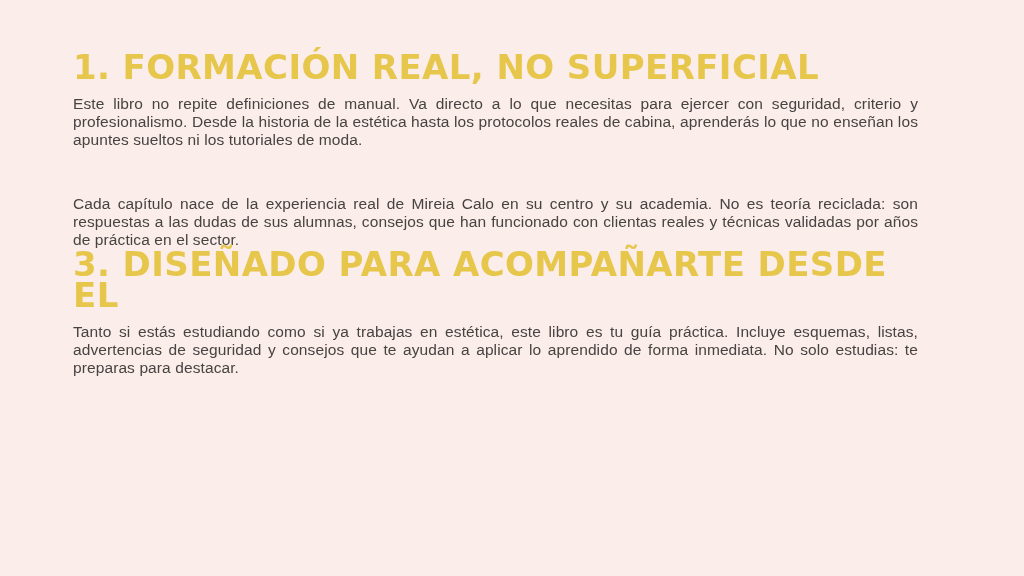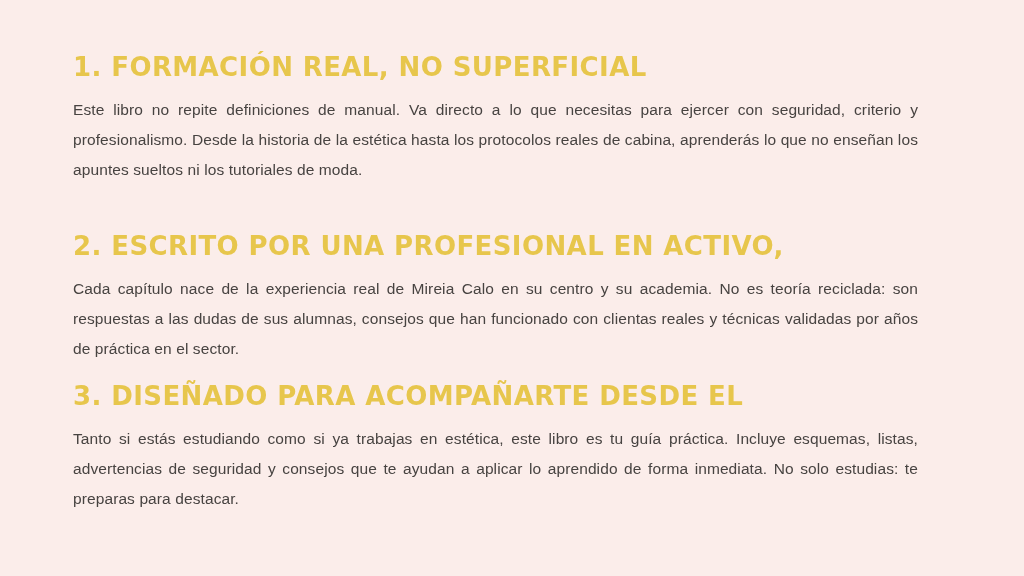--- a/index.html
+++ b/index.html
@@ -16,59 +16,58 @@
   .page {
     box-sizing: border-box;
     width: 1024px;
     height: 576px;
     padding: 52px 106px 0 73px;
   }
   section {
     margin: 0;
   }
   .section-2 { margin-top: 46px; }
-  .section-3 { margin-top: 17px; }
+  .section-3 { }
   h2 {
     margin: 0;
     color: var(--accent, #e7c64c);
     font-family: "DejaVu Sans", "Liberation Sans", sans-serif;
     font-weight: bold;
-    font-size: 26px;
+    font-size: 34px;
     line-height: 31px;
     letter-spacing: 0.4px;
     text-transform: uppercase;
   }
   .heading-line {
     display: block;
   }
   p.body-text {
     margin: 12px 0 0 0;
     color: var(--body-color, #474341);
     font-size: 15.5px;
-    line-height: 30px;
+    line-height: 18px;
     text-align: justify;
     letter-spacing: 0.1px;
   }
 </style>
 </head>
 <body>
 
 <main class="page">
 
   <section class="section-1">
     <h2>
       <span class="heading-line">1. FORMACIÓN REAL, NO SUPERFICIAL</span>
       <span class="heading-line"></span>
     </h2>
     <p class="body-text">Este libro no repite definiciones de manual. Va directo a lo que necesitas para ejercer con seguridad, criterio y profesionalismo. Desde la historia de la estética hasta los protocolos reales de cabina, aprenderás lo que no enseñan los apuntes sueltos ni los tutoriales de moda.</p>
   </section>
 
   <section class="section-2">
     <h2>
-      <span class="heading-line">2. ESCRITO POR UNA PROFESIONAL EN ACTIVO,</span>
     </h2>
     <p class="body-text">Cada capítulo nace de la experiencia real de Mireia Calo en su centro y su academia. No es teoría reciclada: son respuestas a las dudas de sus alumnas, consejos que han funcionado con clientas reales y técnicas validadas por años de práctica en el sector.</p>
   </section>
 
   <section class="section-3">
     <h2>
       <span class="heading-line">3. DISEÑADO PARA ACOMPAÑARTE DESDE EL</span>
     </h2>
     <p class="body-text">Tanto si estás estudiando como si ya trabajas en estética, este libro es tu guía práctica. Incluye esquemas, listas, advertencias de seguridad y consejos que te ayudan a aplicar lo aprendido de forma inmediata. No solo estudias: te preparas para destacar.</p>
   </section>

